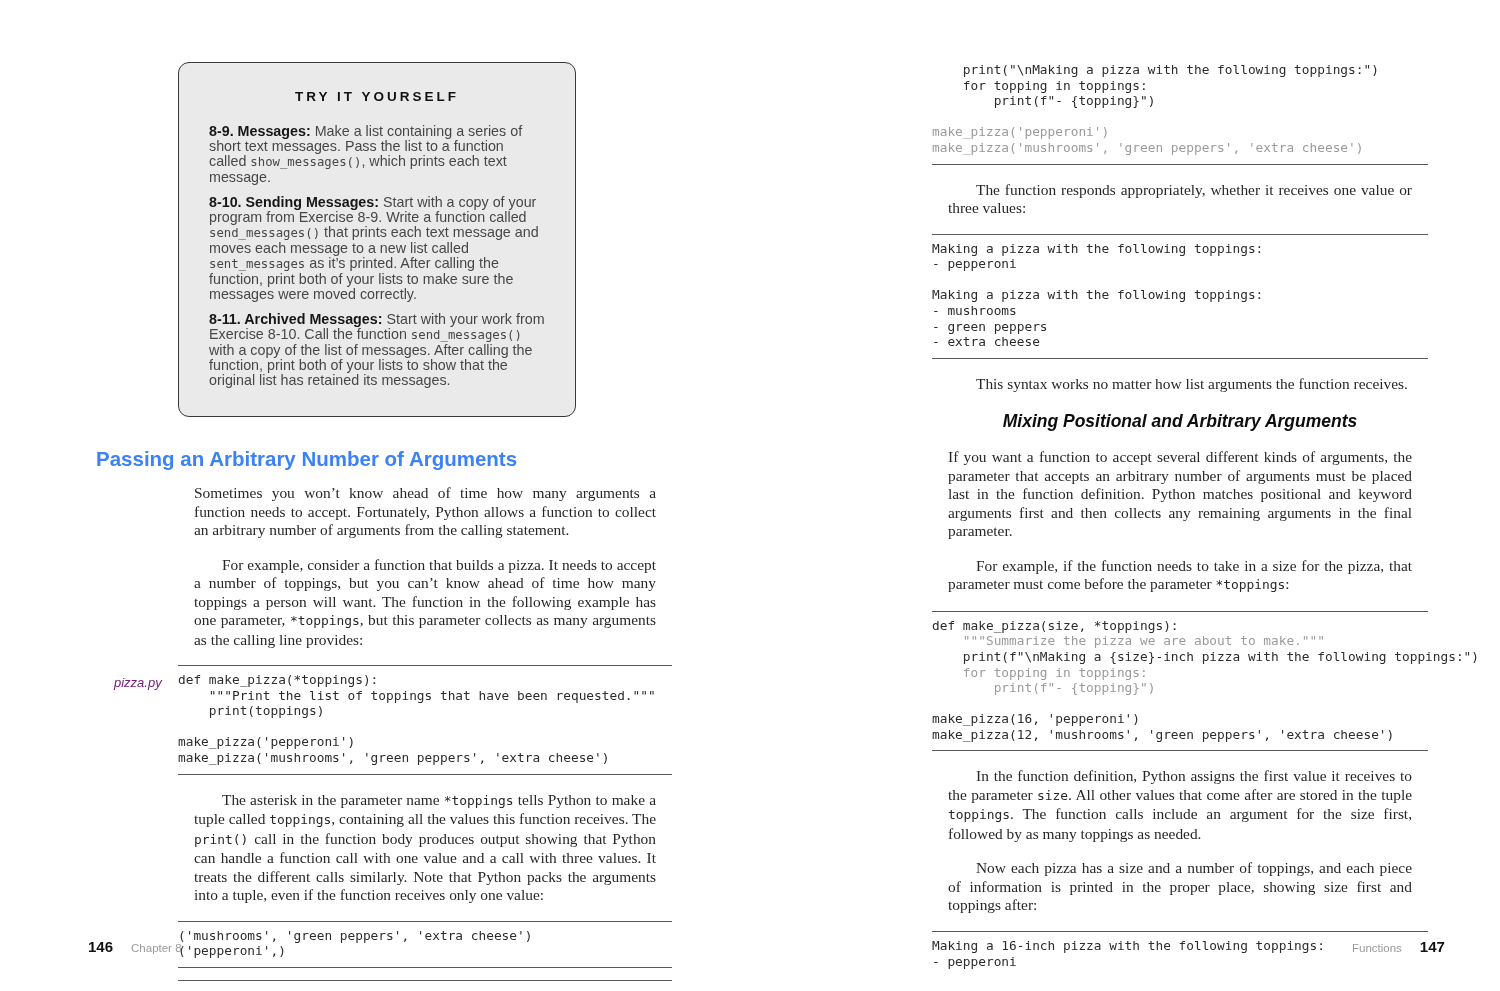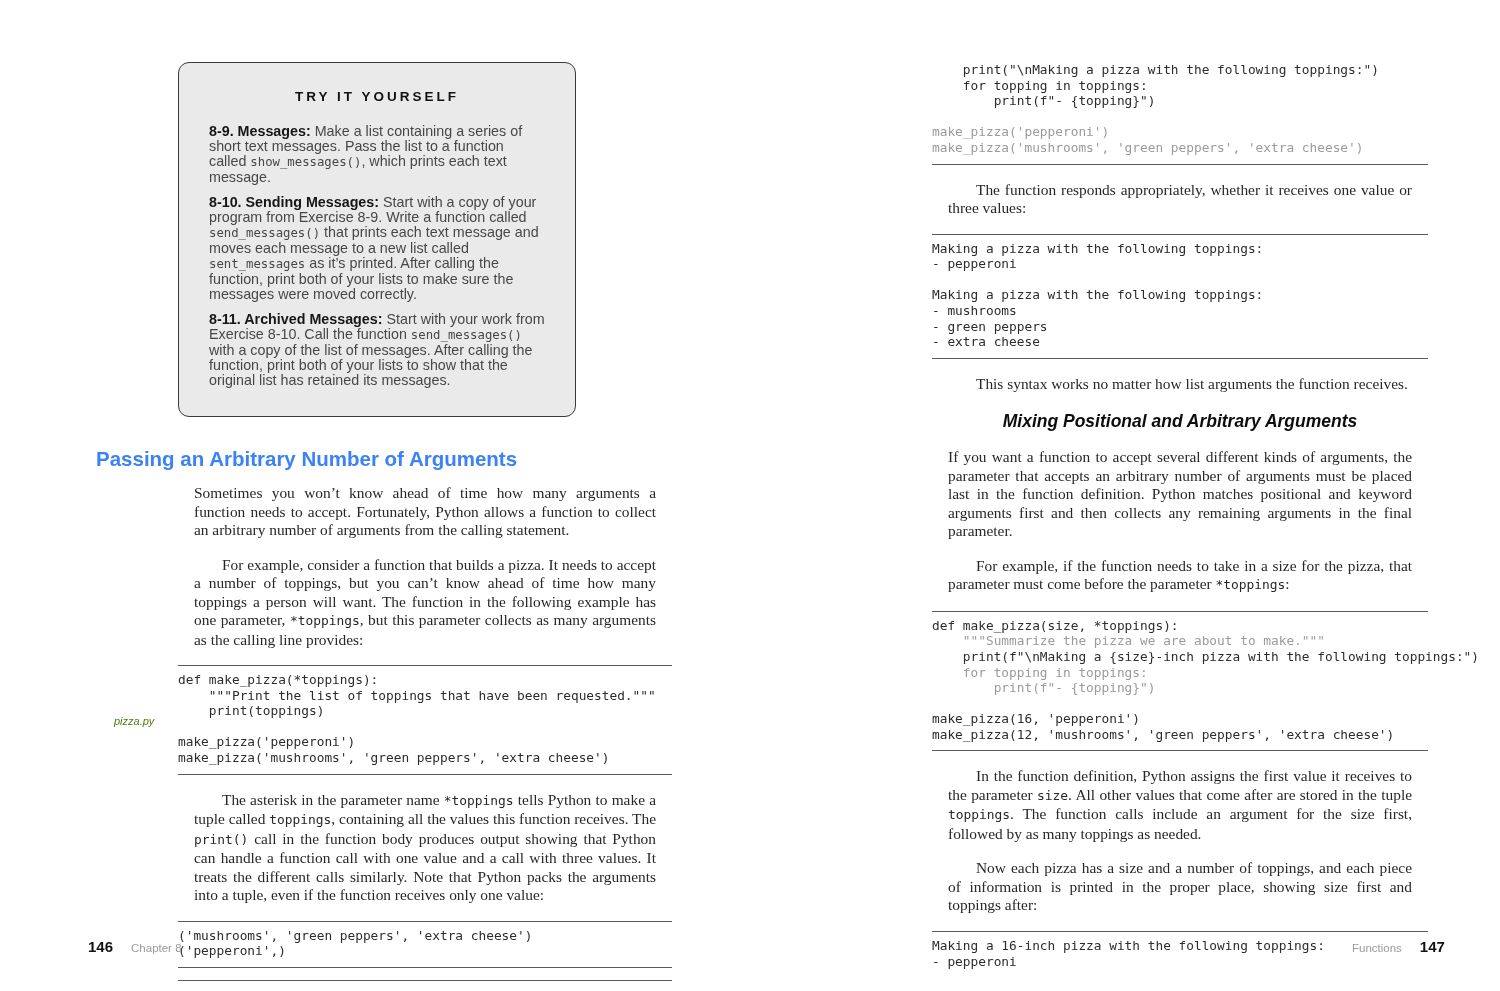--- a/index.html
+++ b/index.html
@@ -58,21 +58,21 @@
   .codeblock.bt { border-top:1px solid #5a5a5a; }
   .codeblock.bb { border-bottom:1px solid #5a5a5a; }
   .code-line {
     font-family:"DejaVu Sans Mono", monospace; font-size:12.8px;
     line-height:15.6px; white-space:pre; color:#2c2c2c;
   }
   .code-line.gray { color:#9b9b9b; }
   .code-label {
     position:absolute; left:-64px; top:9px;
     font-family:"Liberation Sans", sans-serif; font-style:italic;
-    font-size:11px; color:#4d7c0f;margin-top:40px;
+    font-size:13px; color:#701a75;
   }
 
   
   .footer { position:absolute; top:938px; white-space:nowrap; }
   .footer-left  { left:88px; }
   .footer-right { left:1352px; }
   .pagenum {
     font-family:"Liberation Sans", sans-serif; font-weight:bold;
     font-size:15px; color:#111;
   }

